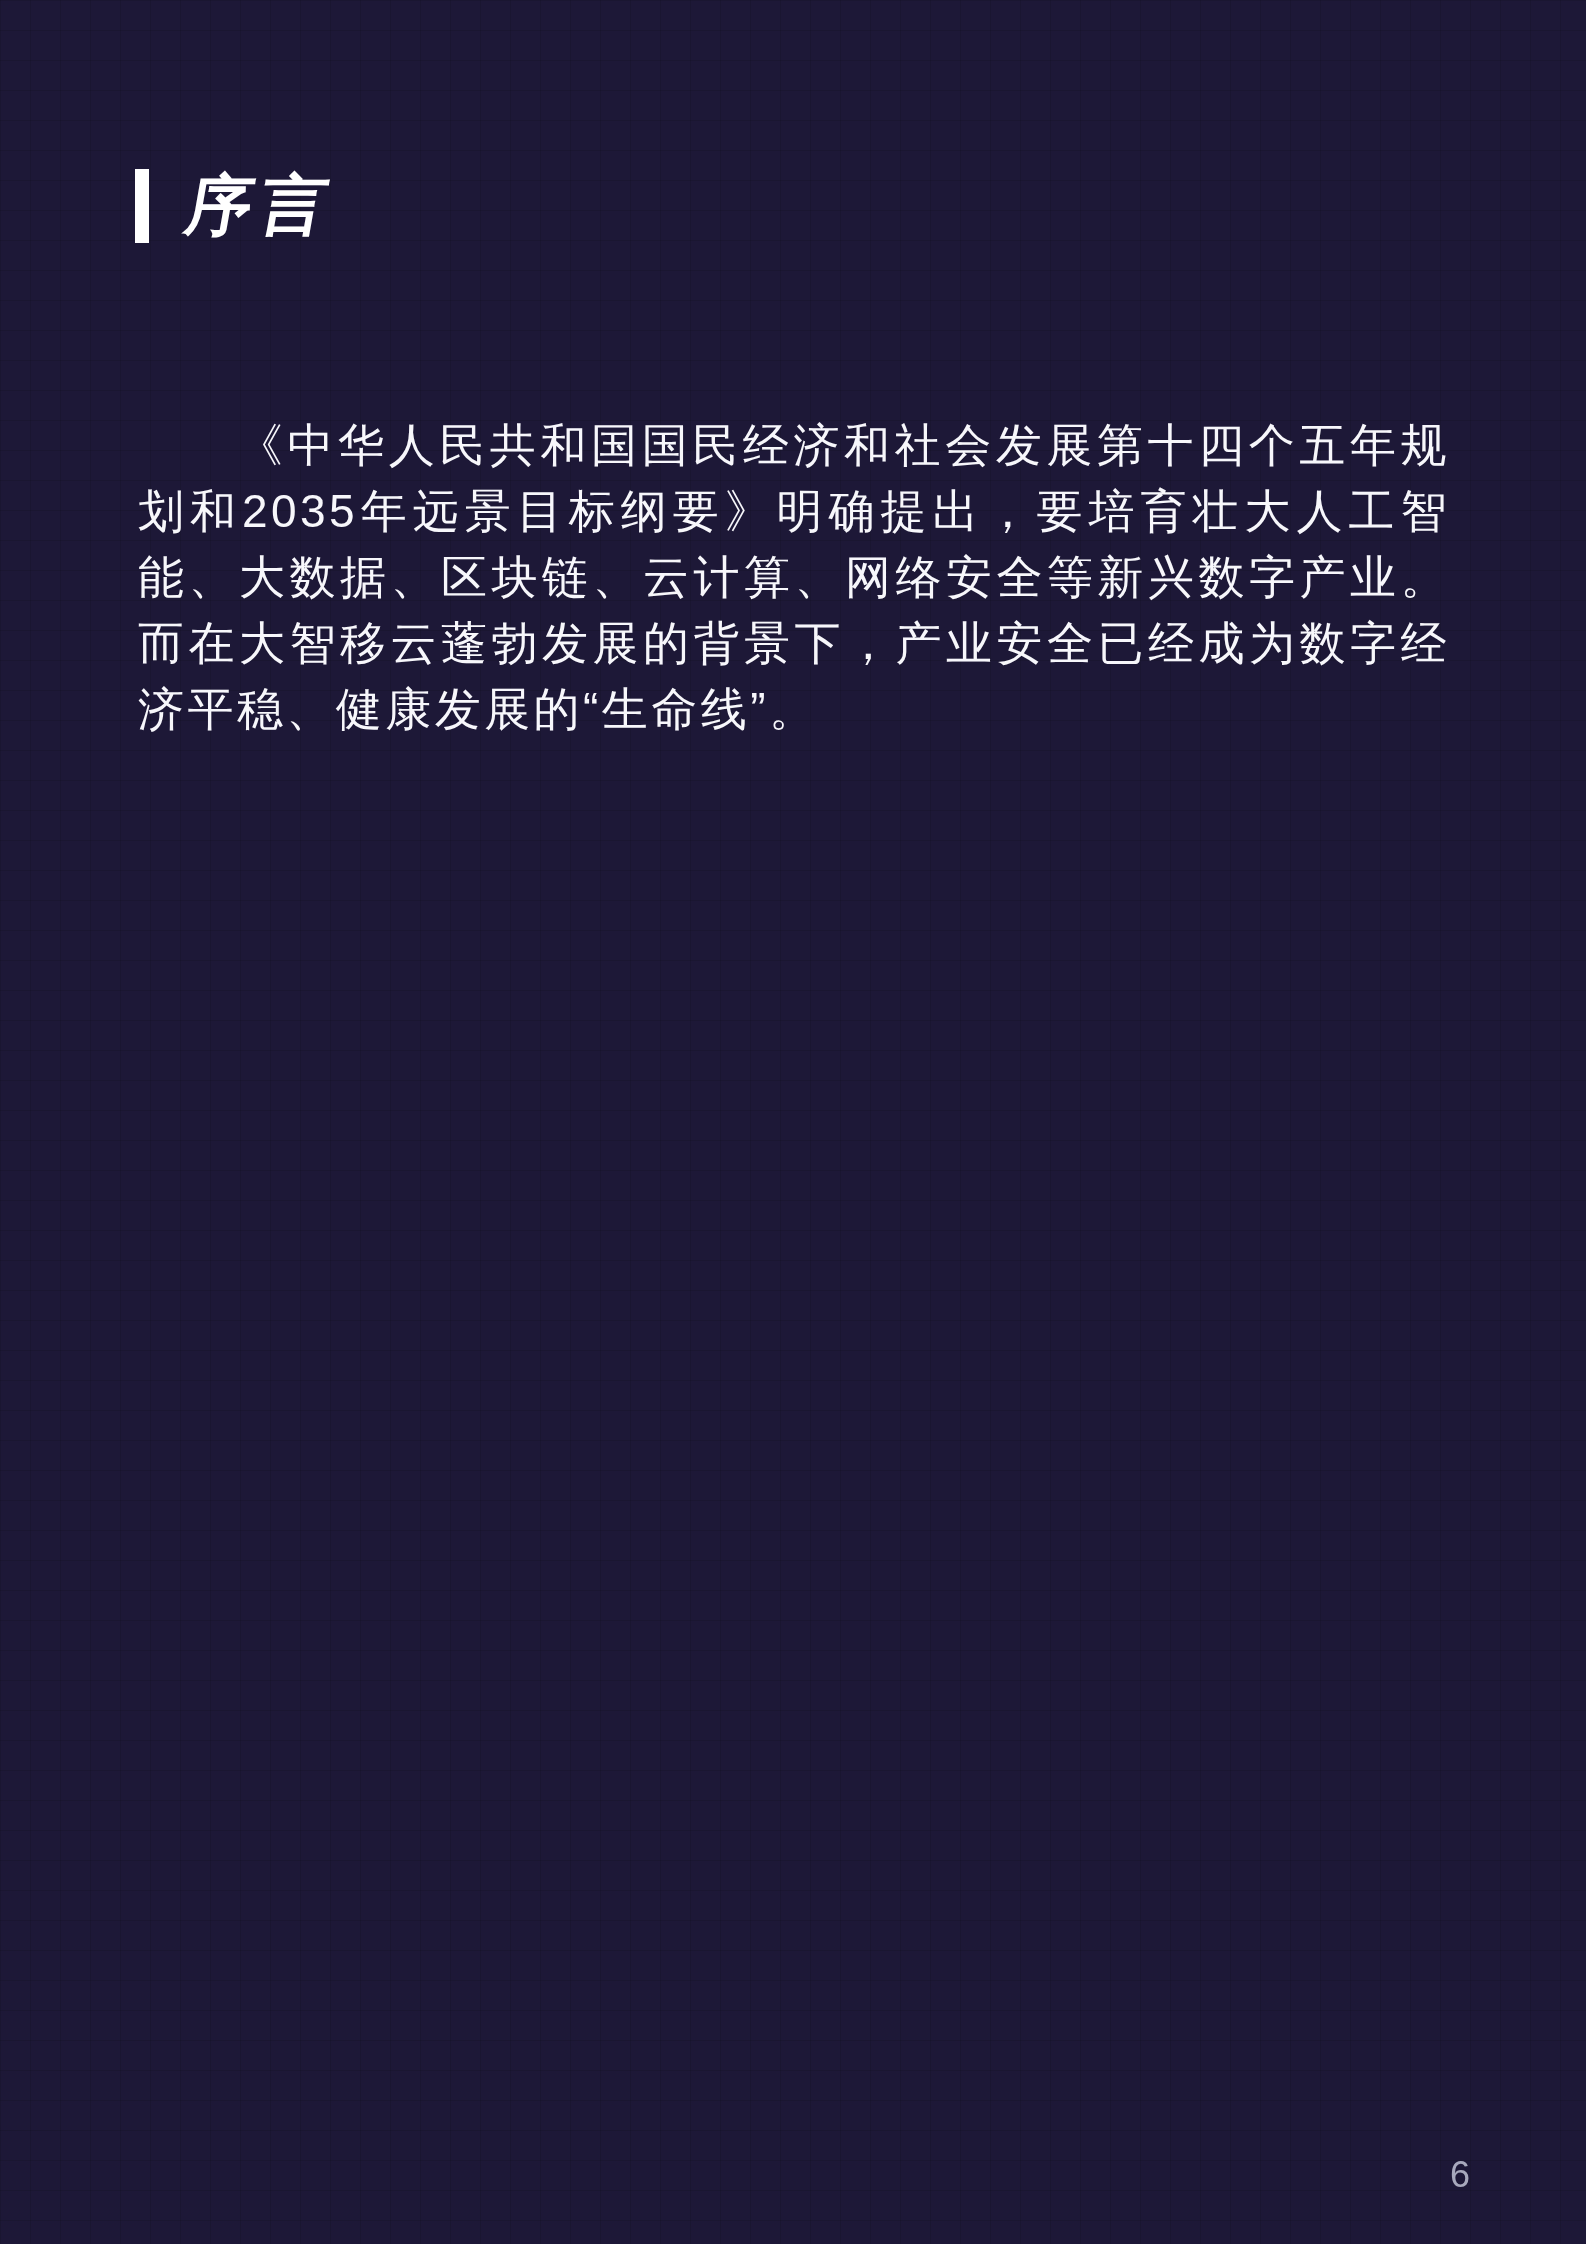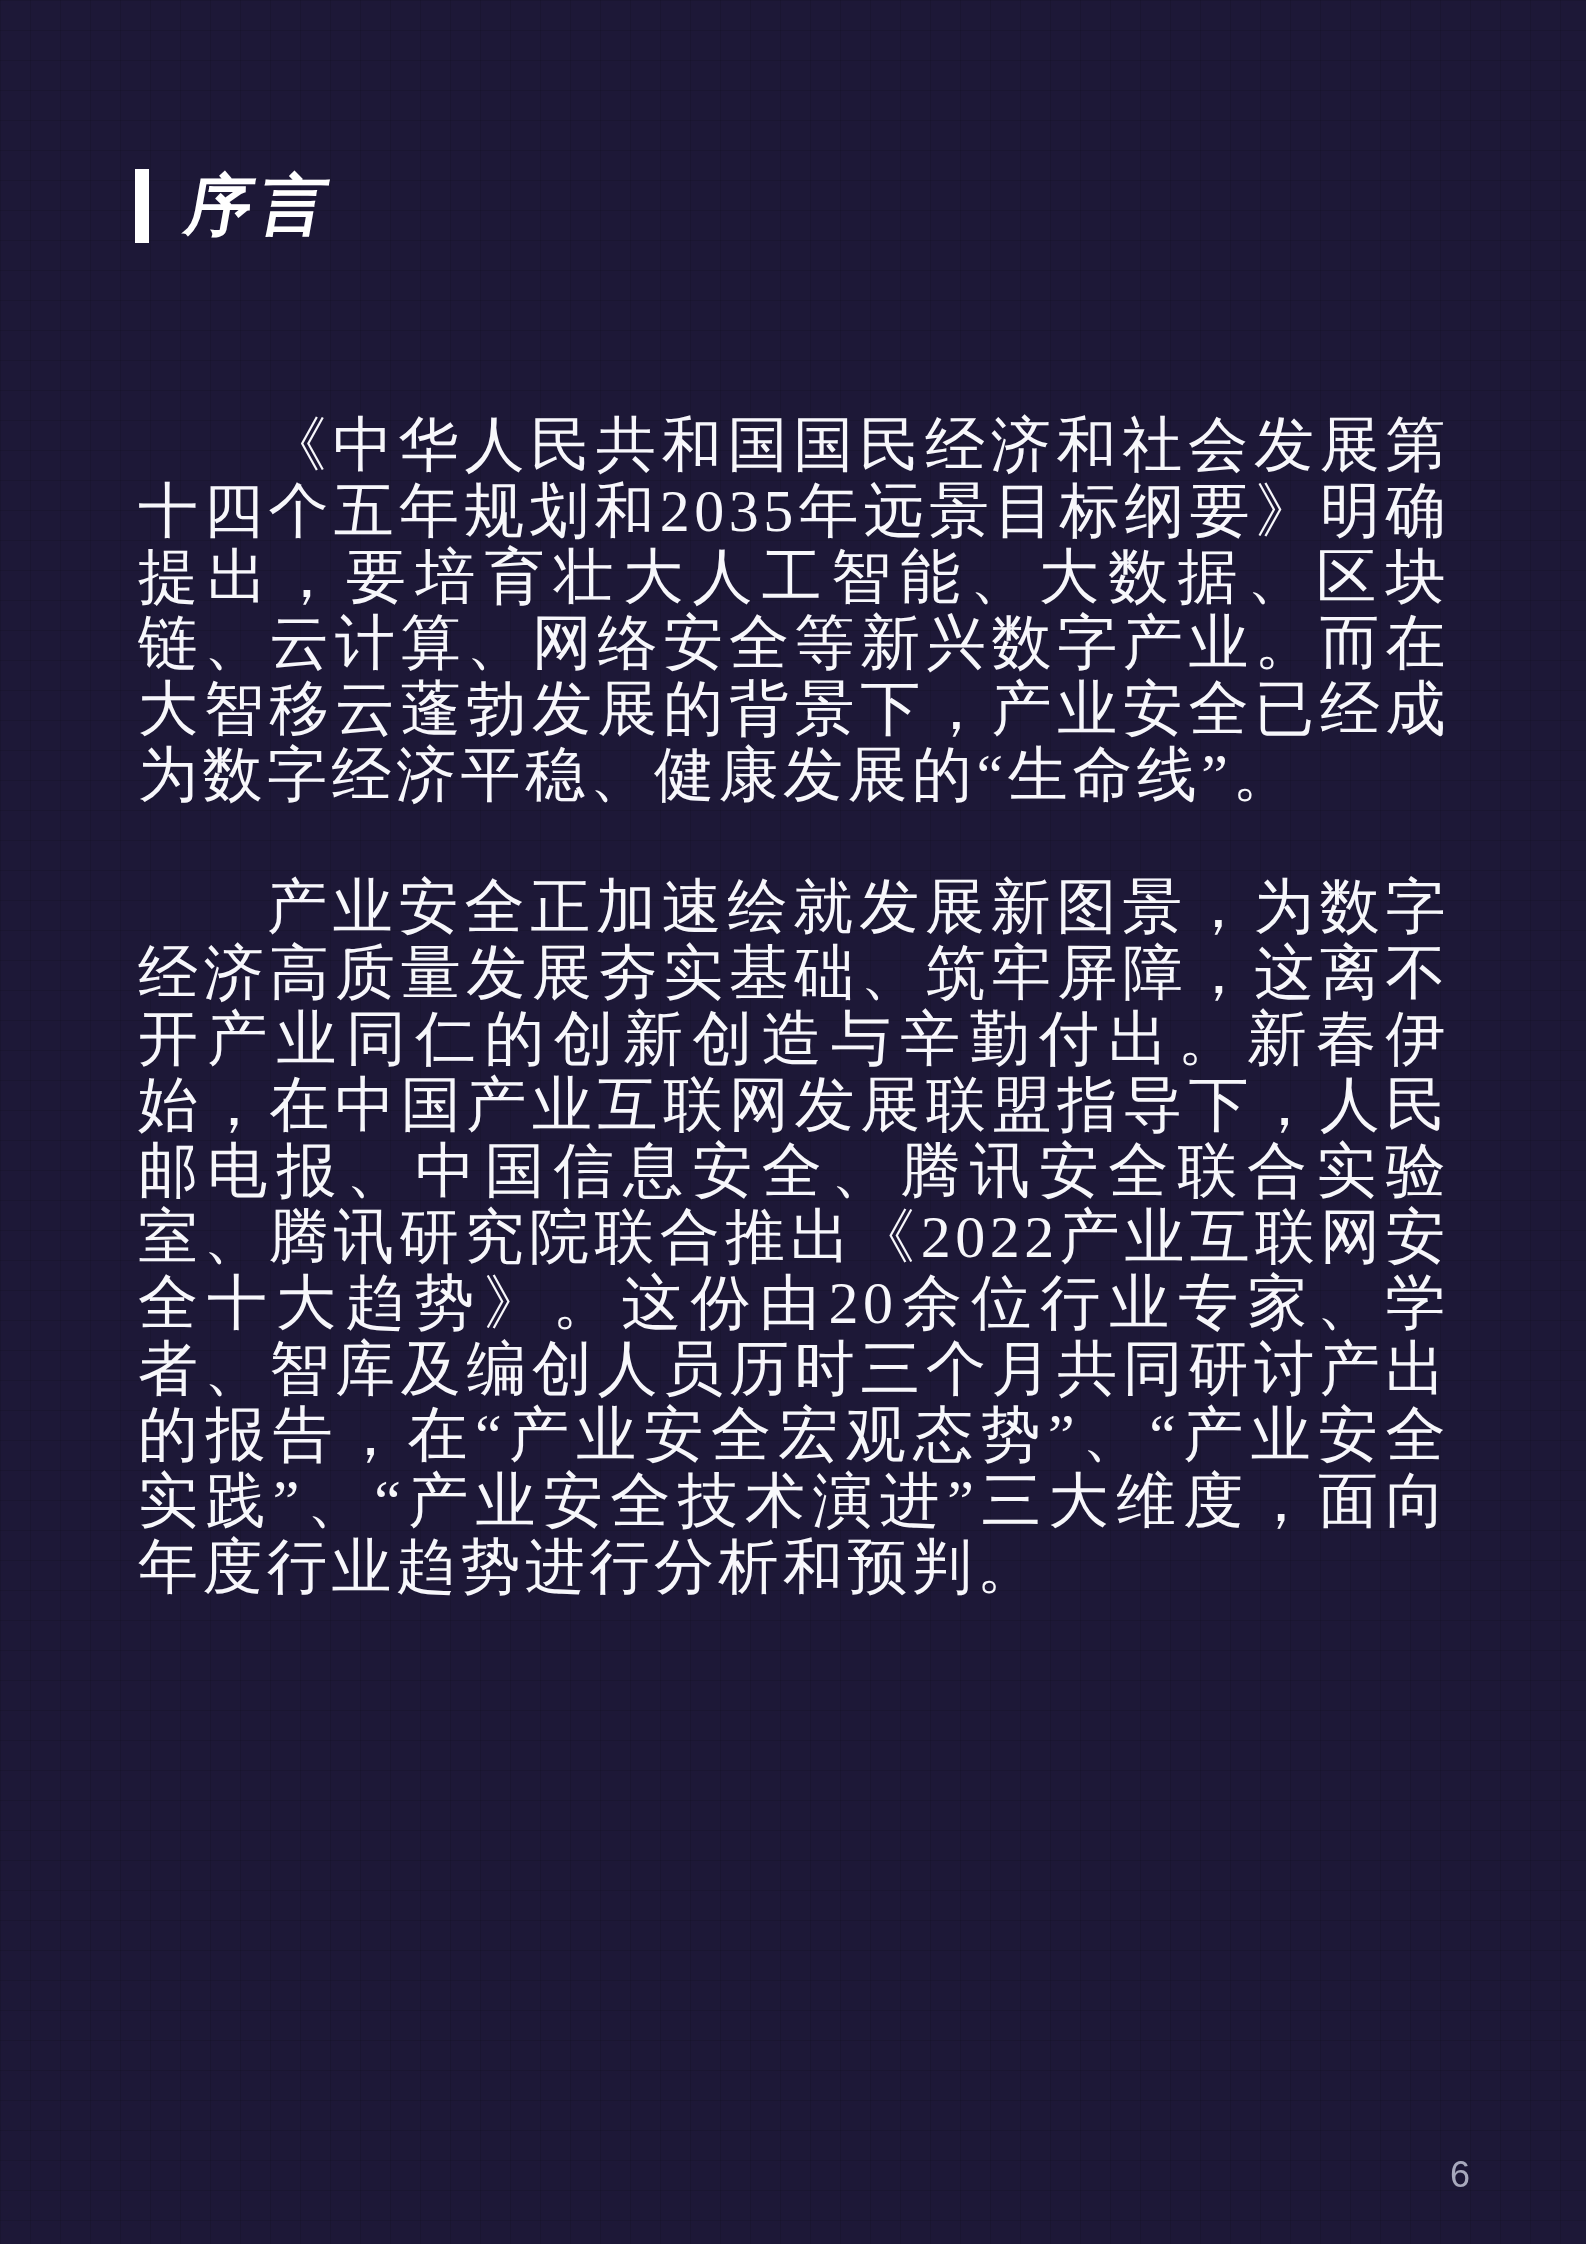--- a/index.html
+++ b/index.html
@@ -46,28 +46,27 @@
     white-space: nowrap;
   }
   .body-text {
     position: absolute;
     left: 138px;
     top: 412px;
     width: 1312px;
   }
   .body-text p {
     margin: 0 0 66px 0;
-    font-size: 60px;
+    font-size: 46px;
     line-height: 66px;
     letter-spacing: 0.075em;
     text-indent: 2.15em;
     text-align: justify;
     color: #f7f7fb;
     font-weight: 500;
-    font-family: Liberation Serif, serif;
   }
   .page-number {
     position: absolute;
     right: 116px;
     bottom: 48px;
     font-size: 36px;
     color: #a8a9bd;
     letter-spacing: 0;
   }
 </style>
@@ -76,18 +75,17 @@
 
 <div class="page">
 
   <div class="section-header">
     <span class="title-bar-marker"></span>
     <h1 class="page-title">序言</h1>
   </div>
 
   <div class="body-text">
     <p>《中华人民共和国国民经济和社会发展第十四个五年规划和2035年远景目标纲要》明确提出，要培育壮大人工智能、大数据、区块链、云计算、网络安全等新兴数字产业。而在大智移云蓬勃发展的背景下，产业安全已经成为数字经济平稳、健康发展的“生命线”。</p>
-    <p>产业安全正加速绘就发展新图景，为数字经济高质量发展夯实基础、筑牢屏障，这离不开产业同仁的创新创造与辛勤付出。新春伊始，在中国产业互联网发展联盟指导下，人民邮电报、中国信息安全、腾讯安全联合实验室、腾讯研究院联合推出《2022产业互联网安全十大趋势》。这份由20余位行业专家、学者、智库及编创人员历时三个月共同研讨产出的报告，在“产业安全宏观态势”、“产业安全实践”、“产业安全技术演进”三大维度，面向年度行业趋势进行分析和预判。</p>
   </div>
 
   <span class="page-number">6</span>
 
 </div>
 
 </body></html>

